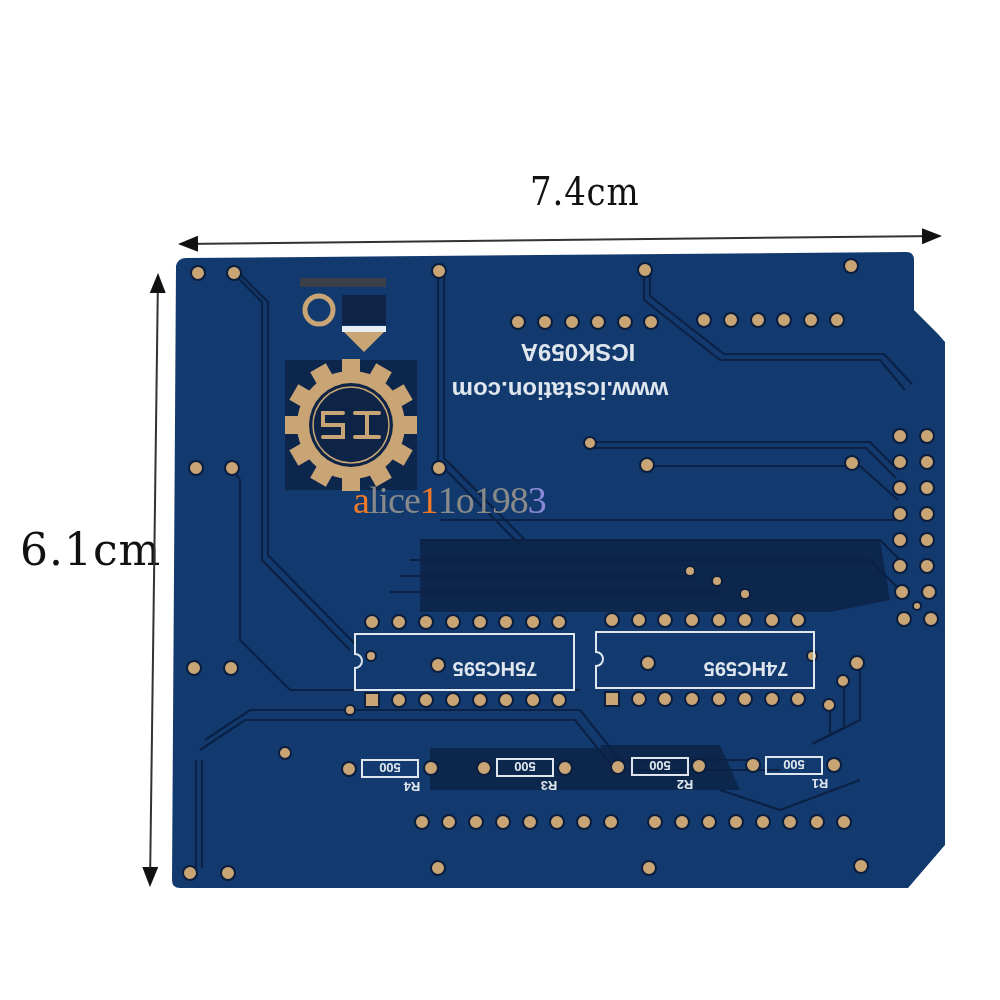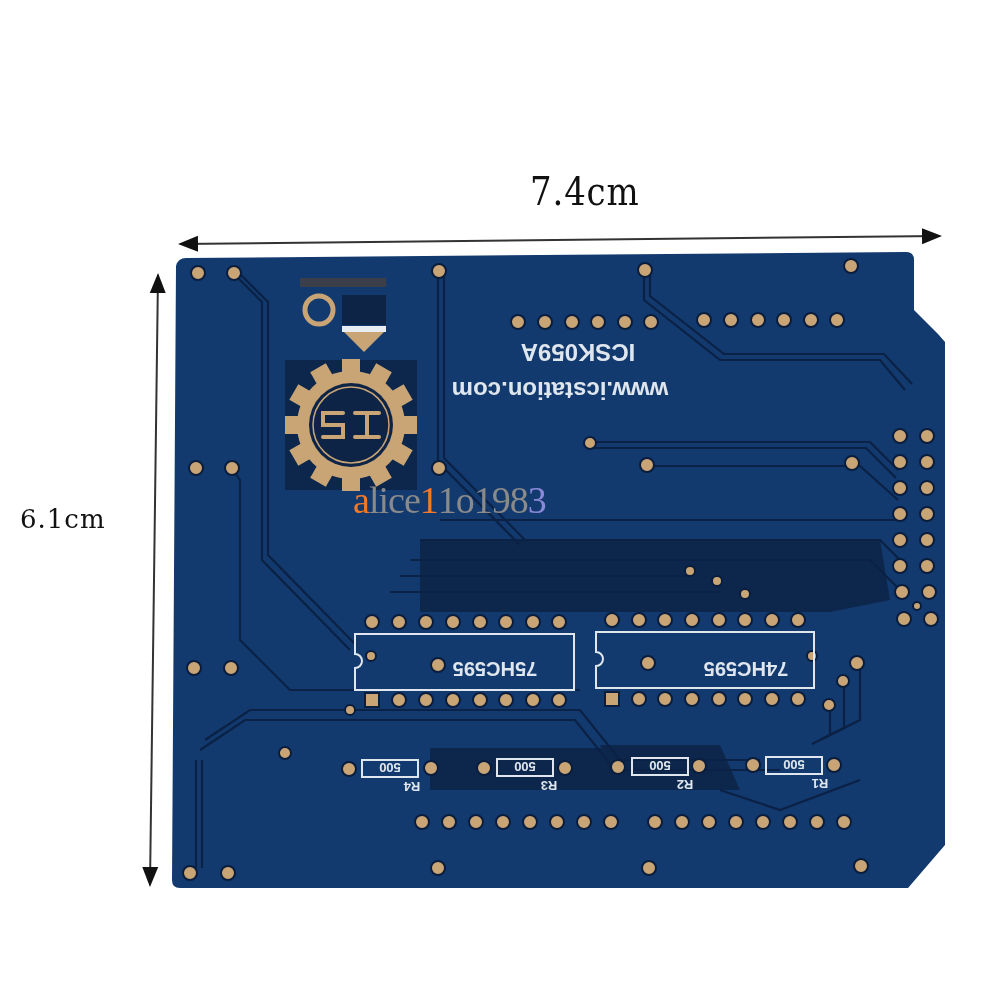--- a/index.html
+++ b/index.html
@@ -1,19 +1,19 @@
 <!DOCTYPE html>
 <html><head>
 <meta charset="utf-8">
 <style>
   html, body { margin: 0; padding: 0; background: #ffffff; }
   body { width: 1000px; height: 1000px; position: relative; overflow: hidden; font-family: "Liberation Sans", sans-serif; }
   .dim-label { position: absolute; font-family: "DejaVu Serif", serif; color: #111; font-size: 40px; letter-spacing: 1px; }
   .dim-label.w { left: 530px; top: 168px; transform: scaleX(0.85); transform-origin: left top; }
-  .dim-label.h { left: 20px; top: 504px; font-size: 26px; }
+  .dim-label.h { left: 20px; top: 524px; font-size: 44px; }
   svg#board { position: absolute; left: 0; top: 0; }
   .silk { fill: #dfe6ee; font-family: "Liberation Sans", sans-serif; font-weight: bold; }
   .watermark { position: absolute; left: 353px; top: 478px; font-family: Liberation Serif, serif; font-size: 38px; letter-spacing: -1px; }
   .watermark span { display: inline-block; }
 </style>
 </head>
 <body>
 
 <div class="dim-label w">7.4cm</div>
 <div class="dim-label h">6.1cm</div>

